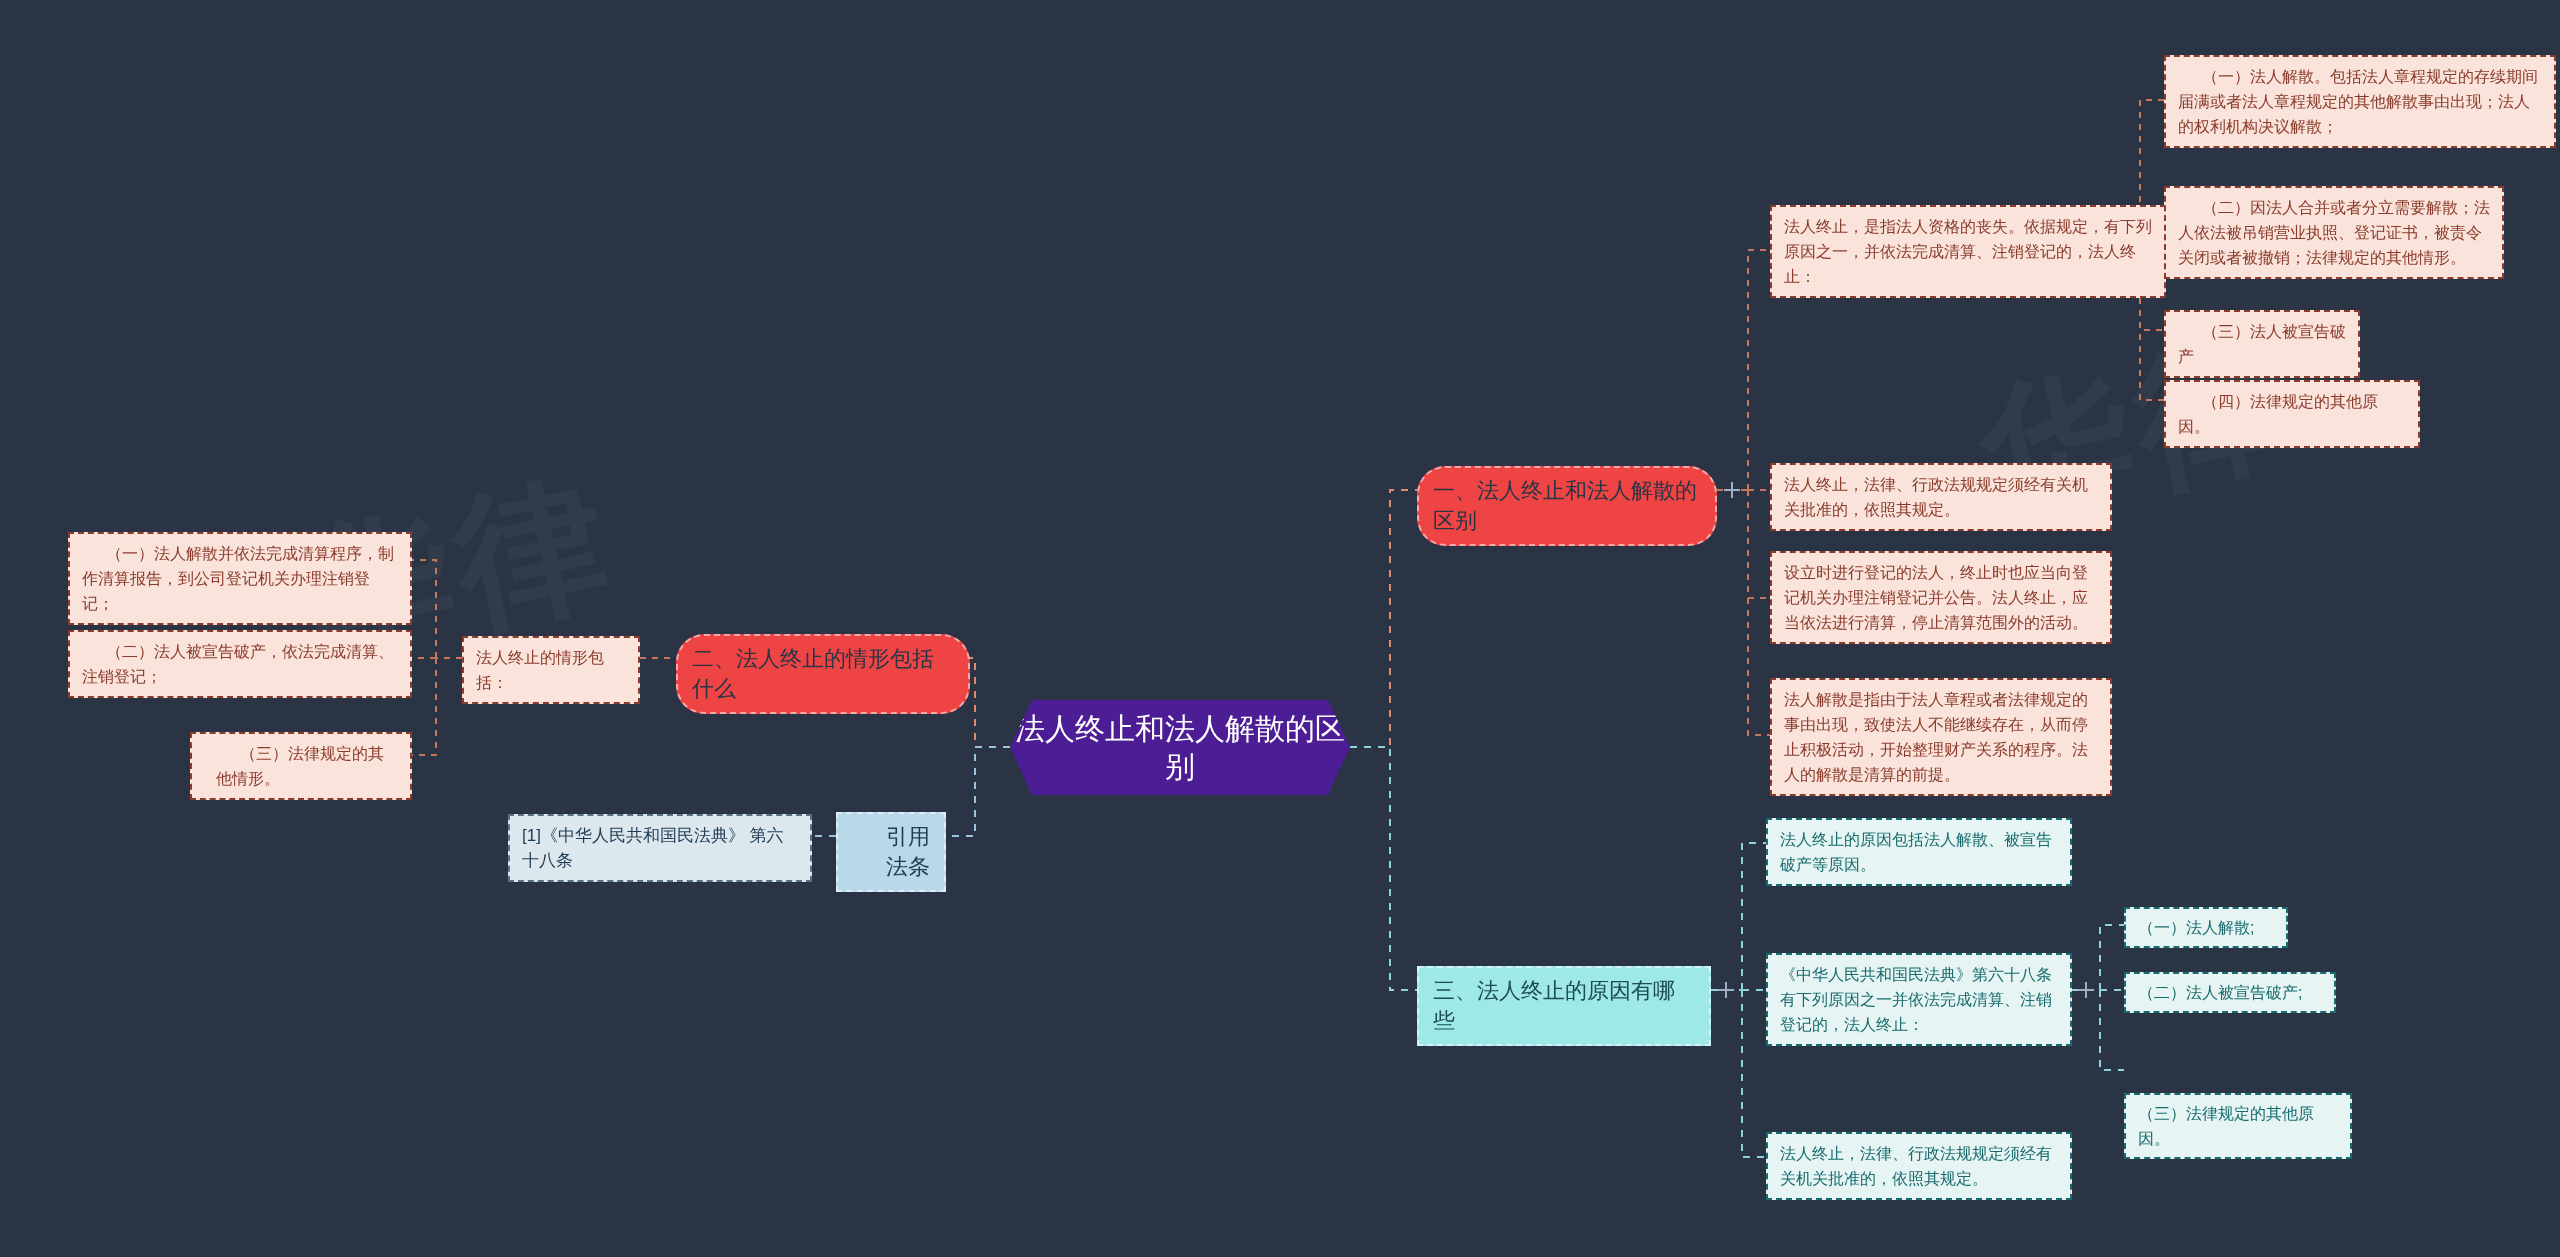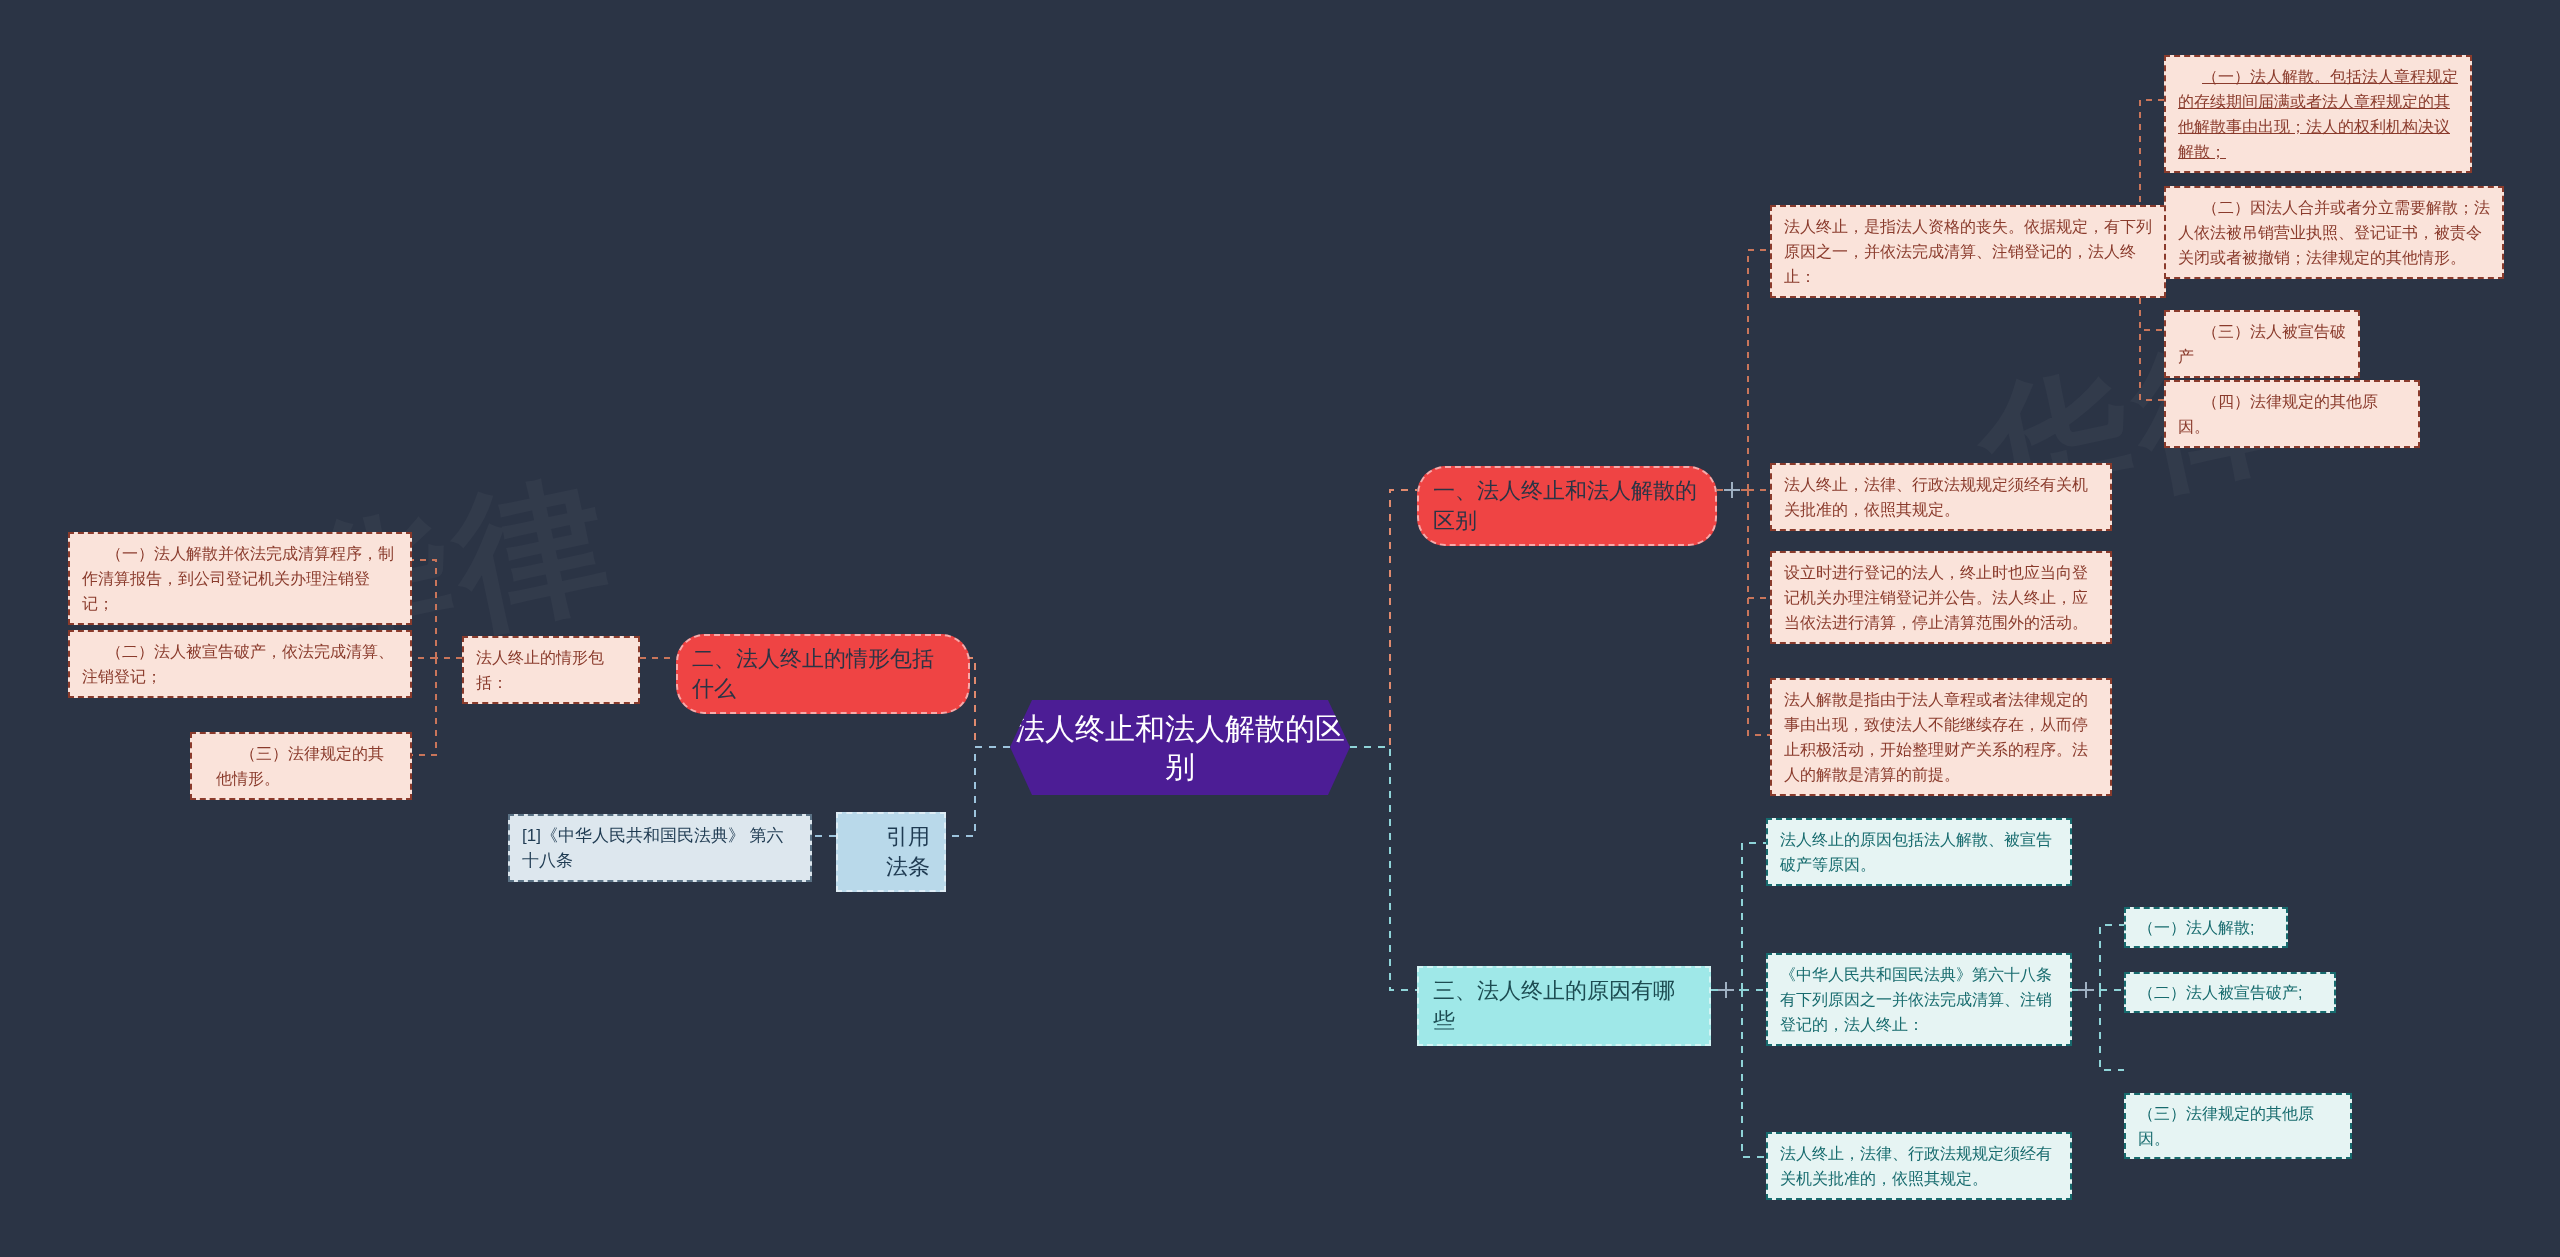--- a/index.html
+++ b/index.html
@@ -148,21 +148,21 @@
 </div>
 
 <div class="node leaf leaf-warm" style="left:1770px;top:551px;width:342px;">
   <span>设立时进行登记的法人，终止时也应当向登记机关办理注销登记并公告。法人终止，应当依法进行清算，停止清算范围外的活动。</span>
 </div>
 
 <div class="node leaf leaf-warm" style="left:1770px;top:678px;width:342px;">
   <span>法人解散是指由于法人章程或者法律规定的事由出现，致使法人不能继续存在，从而停止积极活动，开始整理财产关系的程序。法人的解散是清算的前提。</span>
 </div>
 
-<div class="node leaf leaf-warm" style="left:2164px;top:55px;width:308px;text-decoration:underline;">
+<div class="node leaf leaf-warm" style="left:2164px;top:55px;width:392px;">
   <span class="indent">（一）法人解散。包括法人章程规定的存续期间届满或者法人章程规定的其他解散事由出现；法人的权利机构决议解散；</span>
 </div>
 
 <div class="node leaf leaf-warm" style="left:2164px;top:186px;width:340px;">
   <span class="indent">（二）因法人合并或者分立需要解散；法人依法被吊销营业执照、登记证书，被责令关闭或者被撤销；法律规定的其他情形。</span>
 </div>
 
 <div class="node leaf leaf-warm" style="left:2164px;top:310px;width:196px;">
   <span class="indent">（三）法人被宣告破产</span>
 </div>

